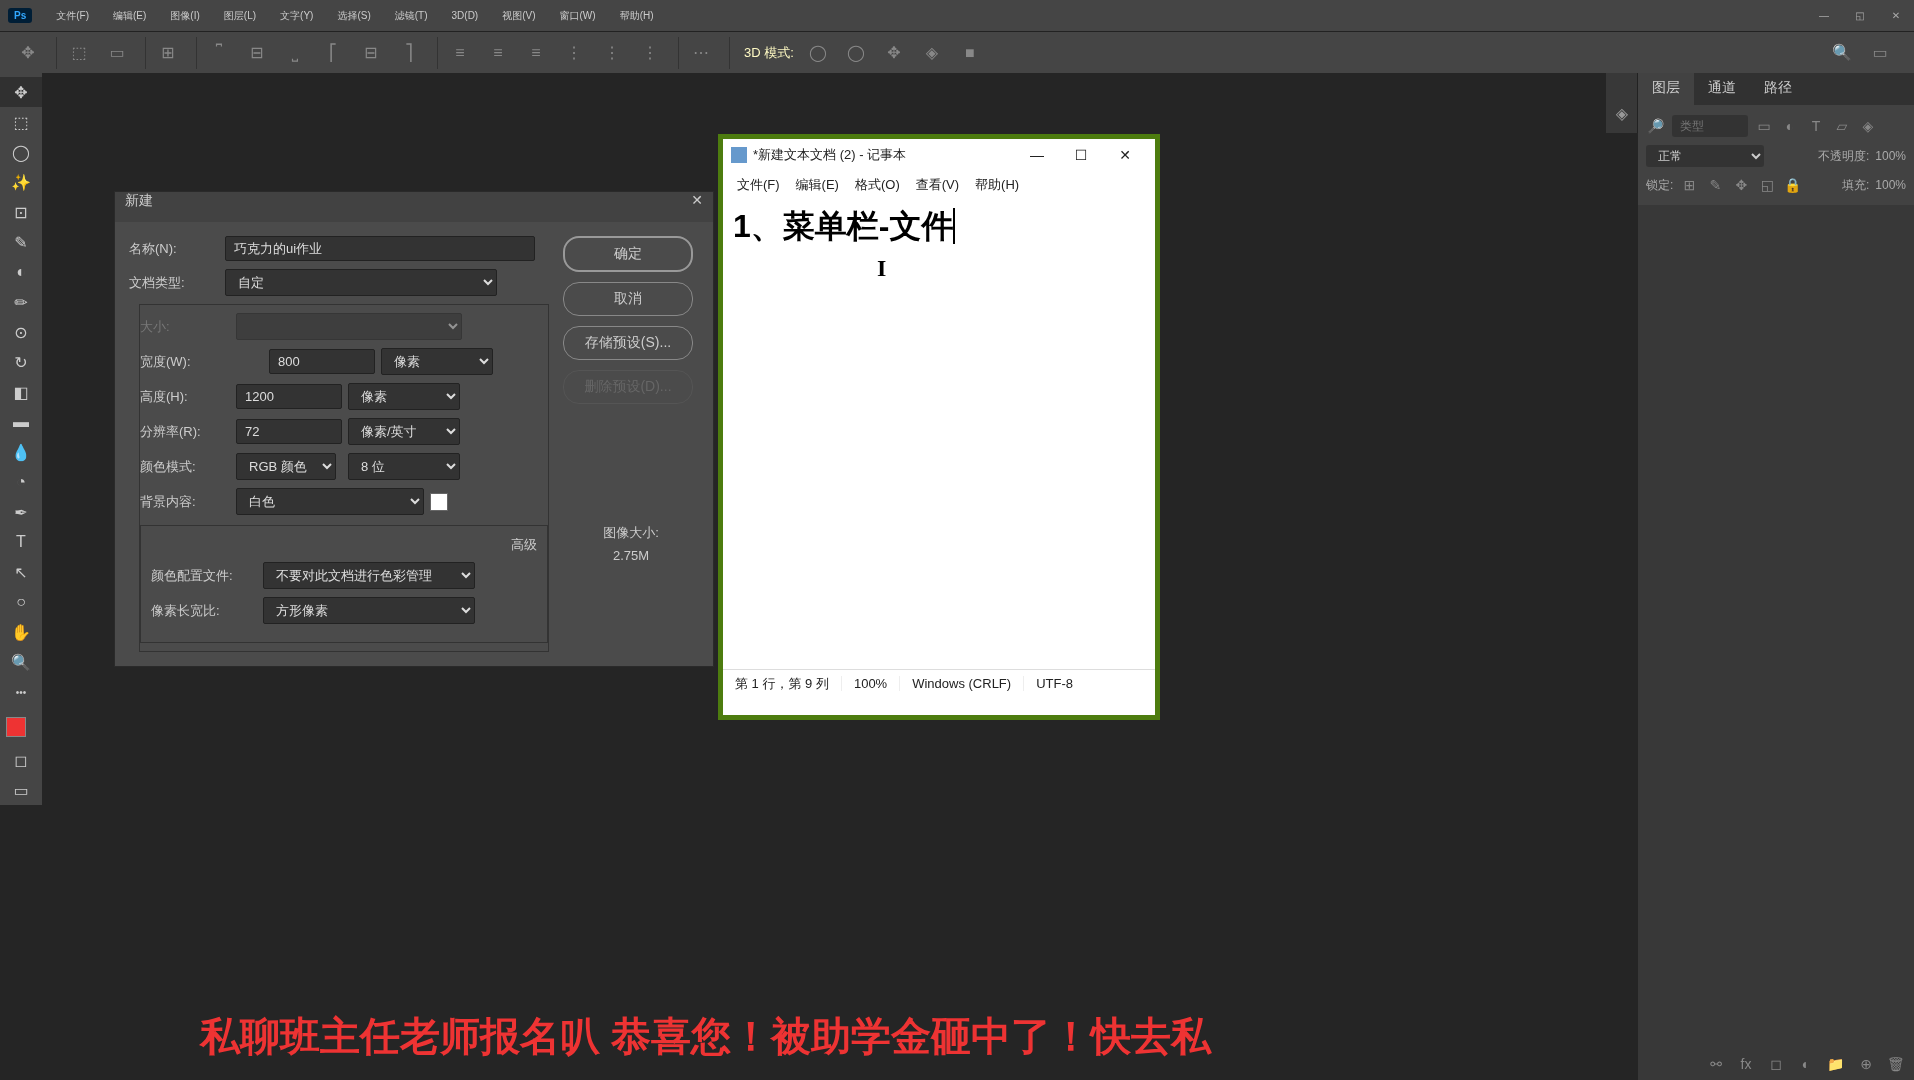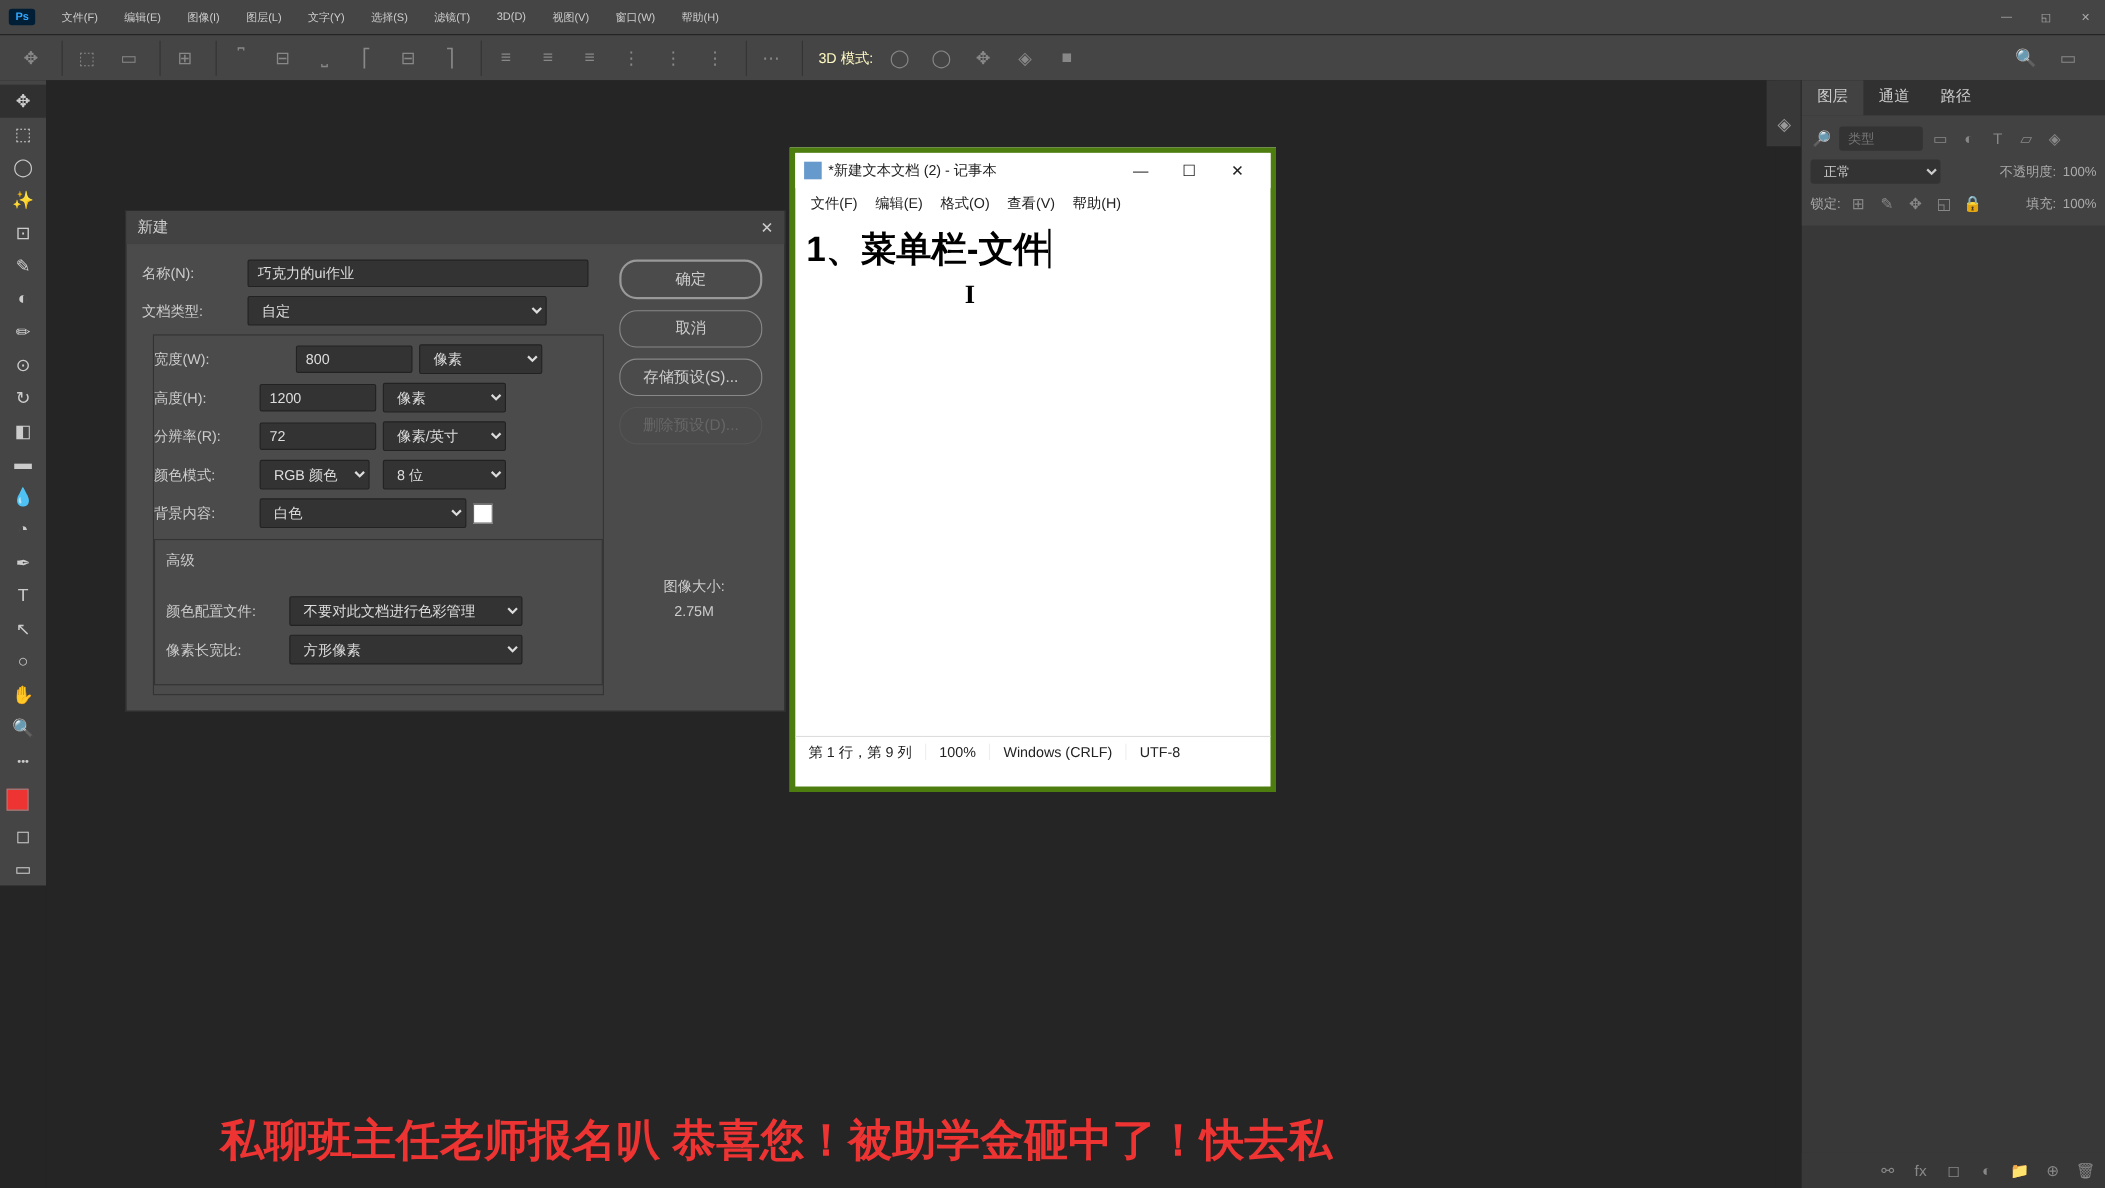--- a/index.html
+++ b/index.html
@@ -34,34 +34,34 @@
 .panel-tab { padding: 6px 14px; color: #ccc; font-size: 14px; }
 .panel-tab.active { background: #424242; }
 .panel-body { background: #424242; padding: 6px; color: #aaa; font-size: 12px; }
 .panel-row { display: flex; align-items: center; padding: 4px 2px; gap: 6px; }
 .filter-input { background: #333; border: none; color: #999; padding: 4px 8px; font-size: 12px; width: 76px; border-radius: 3px; }
 .sel-box { background: #333; border: none; color: #ccc; padding: 3px 8px; font-size: 12px; border-radius: 3px; }
 .mini-icon { width: 20px; height: 20px; display: flex; align-items: center; justify-content: center; color: #888; font-size: 14px; }
 
 
 .new-dialog { position: absolute; left: 114px; top: 191px; width: 600px; background: #4b4b4b; border: 1px solid #2a2a2a; }
-.dlg-title { background: #424242; height: 30px; display: flex; align-items: center; padding: 0 10px; color: #ccc; font-size: 14px; }
+.dlg-title { background: #424242; height: 30px; display: flex; align-items: flex-start; padding: 0 10px; color: #ccc; font-size: 14px; }
 .dlg-close { margin-left: auto; color: #ccc; }
 .dlg-body { padding: 14px; display: flex; }
 .dlg-form { flex: 1; }
 .dlg-btns { width: 150px; padding-left: 14px; }
 .form-row { display: flex; align-items: center; margin-bottom: 8px; }
 .form-lbl { width: 96px; text-align: left; color: #ccc; font-size: 13px; padding-right: 8px; }
 .form-input { background: #333; border: 1px solid #222; color: #ddd; padding: 4px 8px; font-size: 13px; border-radius: 2px; }
 .form-sel { background: #333; border: 1px solid #222; color: #ddd; padding: 4px 8px; font-size: 13px; border-radius: 2px; }
 .dlg-btn { display: block; width: 130px; padding: 7px 0; background: #4b4b4b; border: 1px solid #888; color: #ccc; font-size: 14px; border-radius: 16px; margin-bottom: 10px; text-align: center; }
 .dlg-btn.primary { border: 2px solid #999; }
 .dlg-btn.disabled { color: #666; border-color: #555; }
 .advanced { border: 1px solid #333; padding: 10px; margin-top: 10px; }
-.adv-title { color: #ccc; font-size: 13px; margin-bottom: 23px; }
+.adv-title { color: #ccc; font-size: 13px; margin-bottom: 8px; text-align: right; }
 .img-size { color: #ccc; font-size: 13px; text-align: center; margin-top: 6px; }
 .swatch-box { width: 18px; height: 18px; background: #fff; border: 1px solid #666; margin-left: 6px; }
 
 
 .notepad { position: absolute; left: 718px; top: 134px; width: 442px; height: 586px; background: #fff; border: 5px solid #4d7c0f; }
 .np-title { background: #fff; height: 32px; display: flex; align-items: center; padding: 0 8px; font-size: 13px; color: #222; }
 .np-icon { width: 16px; height: 16px; background: #69c; margin-right: 6px; }
 .np-wincontrols { margin-left: auto; display: flex; }
 .np-winbtn { width: 44px; height: 32px; display: flex; align-items: center; justify-content: center; color: #222; font-size: 14px; }
 .np-menu { display: flex; padding: 3px 6px; font-size: 13px; color: #222; }
@@ -231,20 +231,24 @@
       <div class="form-row">
         <span class="form-lbl">名称(N):</span>
         <input class="form-input" style="width: 310px;" value="巧克力的ui作业">
       </div>
       <div class="form-row">
         <span class="form-lbl">文档类型:</span>
         <select class="form-sel" style="width:272px"><option>自定</option></select>
       </div>
       <div style="border:1px solid #333;padding:8px 0 8px 0;margin-left:10px">
         <div class="form-row">
+          <span class="form-lbl" style="color:#777">大小:</span>
+          <select class="form-sel" style="width:226px;opacity:.5"></select>
+        </div>
+        <div class="form-row">
           <span class="form-lbl">宽度(W):</span>
           <input class="form-input" style="width: 106px; margin-left: 33px;" value="800">
           <select class="form-sel" style="width:112px;margin-left:6px"><option>像素</option></select>
         </div>
         <div class="form-row">
           <span class="form-lbl">高度(H):</span>
           <input class="form-input" style="width: 106px;" value="1200">
           <select class="form-sel" style="width:112px;margin-left:6px"><option>像素</option></select>
         </div>
         <div class="form-row">

